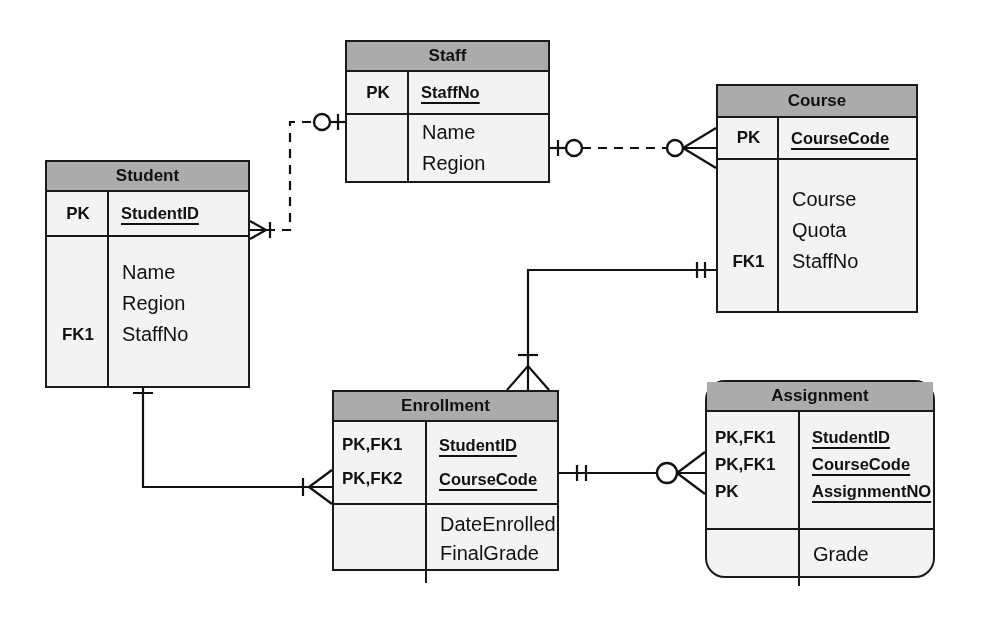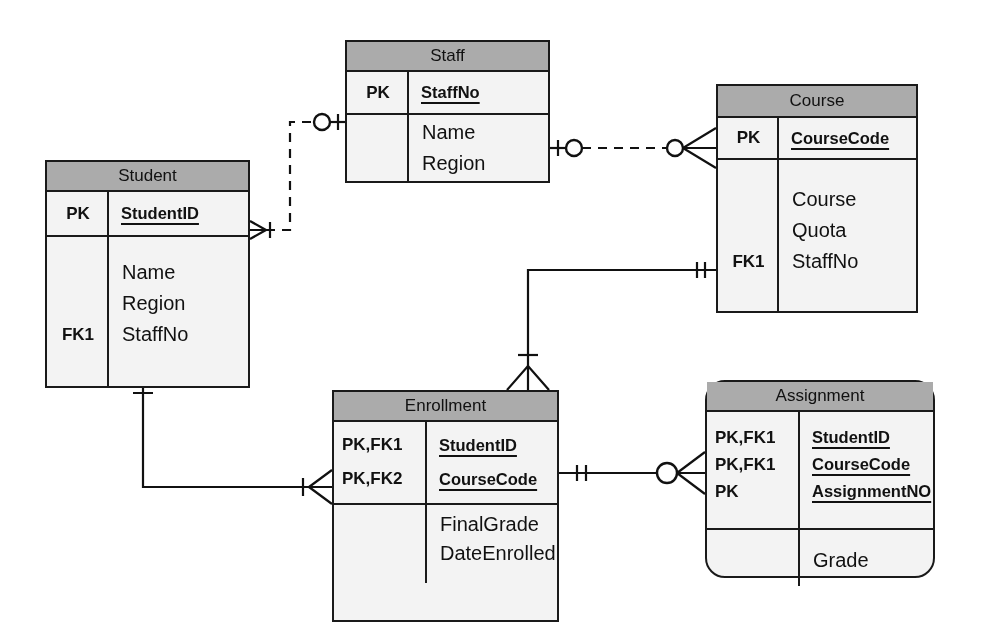--- a/index.html
+++ b/index.html
@@ -19,21 +19,21 @@
   .rel.dashed{stroke-dasharray:9 7;}
   .dot{fill:var(--canvas-bg);stroke:var(--line-c);stroke-width:2.4px;}
 
   .entity{
     position:absolute;z-index:2;box-sizing:border-box;
     border:2px solid var(--border-c);background:var(--body-bg);
   }
   .hdr{
     box-sizing:border-box;height:30px;line-height:27px;text-align:center;
     background:var(--header-bg);border-bottom:2px solid var(--border-c);
-    font-weight:400;font-size:17px;
+    font-weight:700;font-size:17px;
   }
   .sec{position:relative;box-sizing:border-box;border-bottom:2px solid var(--border-c);}
   .sec.last{border-bottom:none;}
   .vl{position:absolute;top:0;bottom:0;width:2px;background:var(--border-c);}
   .row{display:flex;align-items:center;}
   .lbl{flex:0 0 auto;box-sizing:border-box;text-align:center;font-weight:700;font-size:17px;}
   .lbl.la{text-align:left;padding-left:8px;}
   .kattr{font-weight:700;font-size:16.5px;padding-left:12px;
          text-decoration:underline;text-decoration-thickness:2px;text-underline-offset:4px;}
   .anm{font-weight:400;font-size:20px;padding-left:13px;}
@@ -152,42 +152,42 @@
         <span class="lbl" style="width:61px;"></span>
         <span class="anm">Quota</span>
       </div>
       <div class="row" style="height:31px;">
         <span class="lbl" style="width:61px;">FK1</span>
         <span class="anm">StaffNo</span>
       </div>
     </div>
   </div>
 
-  <div class="entity" style="left:332px;top:390px;width:227px;height:232px;">
+  <div class="entity" style="left:332px;top:390px;width:227px;height:181px;">
     <div class="hdr">Enrollment</div>
     <div class="sec" style="height:83px;padding-top:6px;">
       <i class="vl" style="left:91px;"></i>
       <div class="row" style="height:34px;">
         <span class="lbl la" style="width:93px;">PK,FK1</span>
         <span class="kattr">StudentID</span>
       </div>
       <div class="row" style="height:34px;">
         <span class="lbl la" style="width:93px;">PK,FK2</span>
         <span class="kattr">CourseCode</span>
       </div>
     </div>
     <div class="sec last" style="height:78px;padding-top:5px;">
       <i class="vl" style="left:91px;"></i>
       <div class="row" style="height:29px;">
         <span class="lbl" style="width:93px;"></span>
-        <span class="anm">FinalGrade</span>
+        <span class="anm">DateEnrolled</span>
       </div>
       <div class="row" style="height:29px;">
         <span class="lbl" style="width:93px;"></span>
-        <span class="anm">DateEnrolled</span>
+        <span class="anm">FinalGrade</span>
       </div>
     </div>
   </div>
 
   <div class="entity" style="left:705px;top:380px;width:230px;height:198px;border-radius:20px;">
     <div class="hdr">Assignment</div>
     <div class="sec" style="height:118px;padding-top:12px;">
       <i class="vl" style="left:91px;"></i>
       <div class="row" style="height:27px;">
         <span class="lbl la" style="width:93px;">PK,FK1</span>
@@ -195,21 +195,21 @@
       </div>
       <div class="row" style="height:27px;">
         <span class="lbl la" style="width:93px;">PK,FK1</span>
         <span class="kattr">CourseCode</span>
       </div>
       <div class="row" style="height:27px;">
         <span class="lbl la" style="width:93px;">PK</span>
         <span class="kattr">AssignmentNO</span>
       </div>
     </div>
-    <div class="sec last" style="height:56px;padding-top:16px;">
+    <div class="sec last" style="height:56px;padding-top:10px;">
       <i class="vl" style="left:91px;"></i>
       <div class="row" style="height:28px;">
         <span class="lbl" style="width:93px;"></span>
         <span class="anm">Grade</span>
       </div>
     </div>
   </div>
 
 </div>
 

